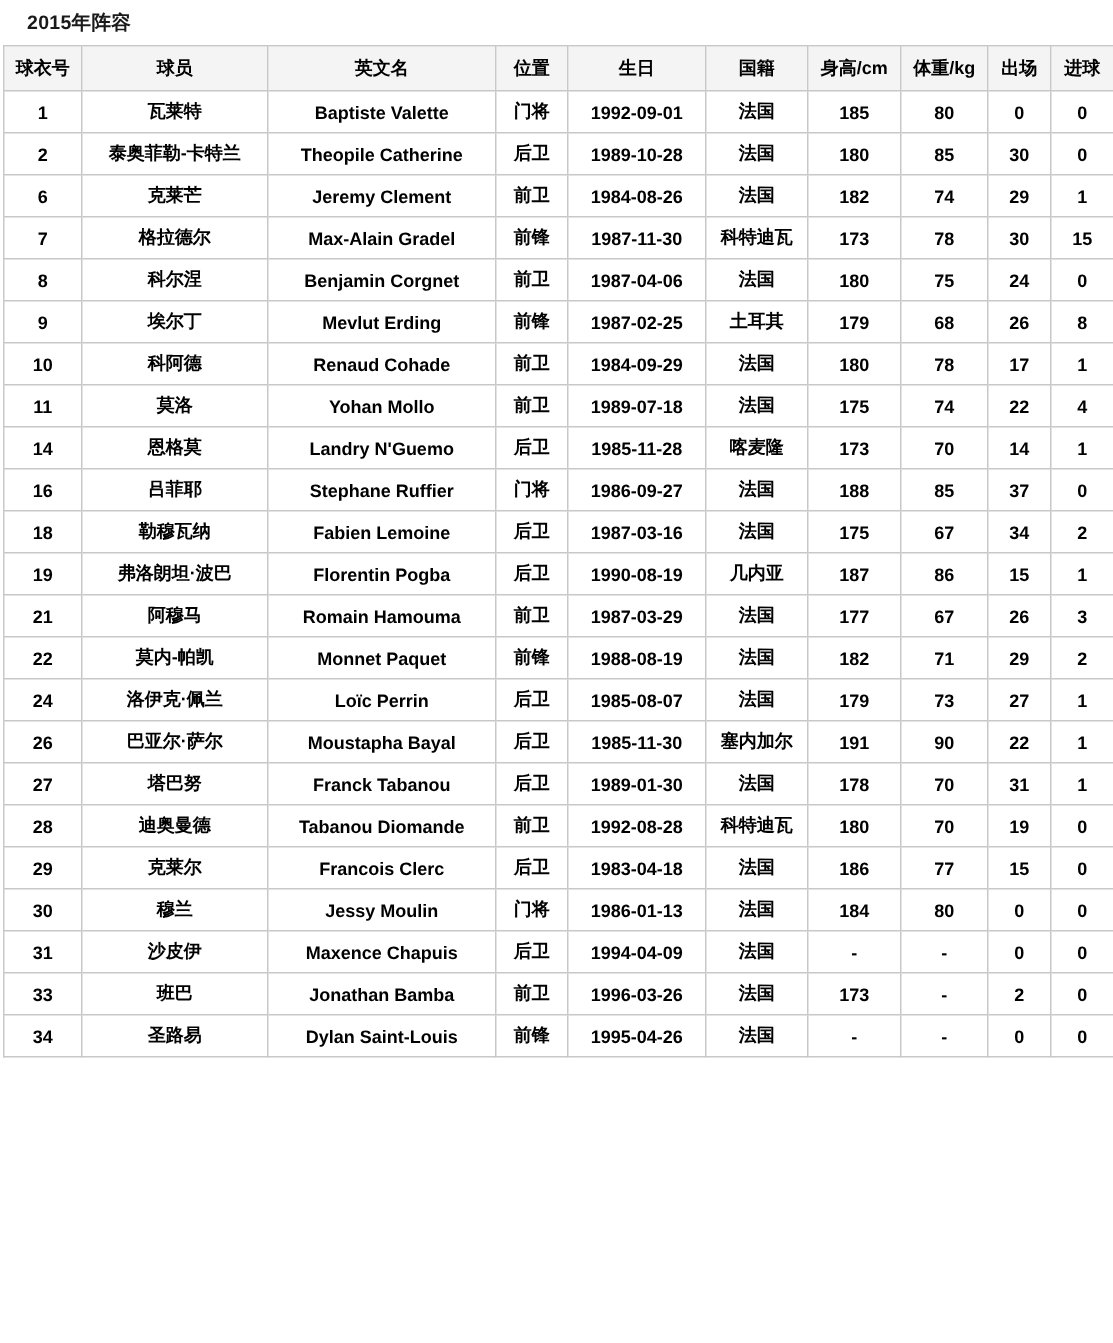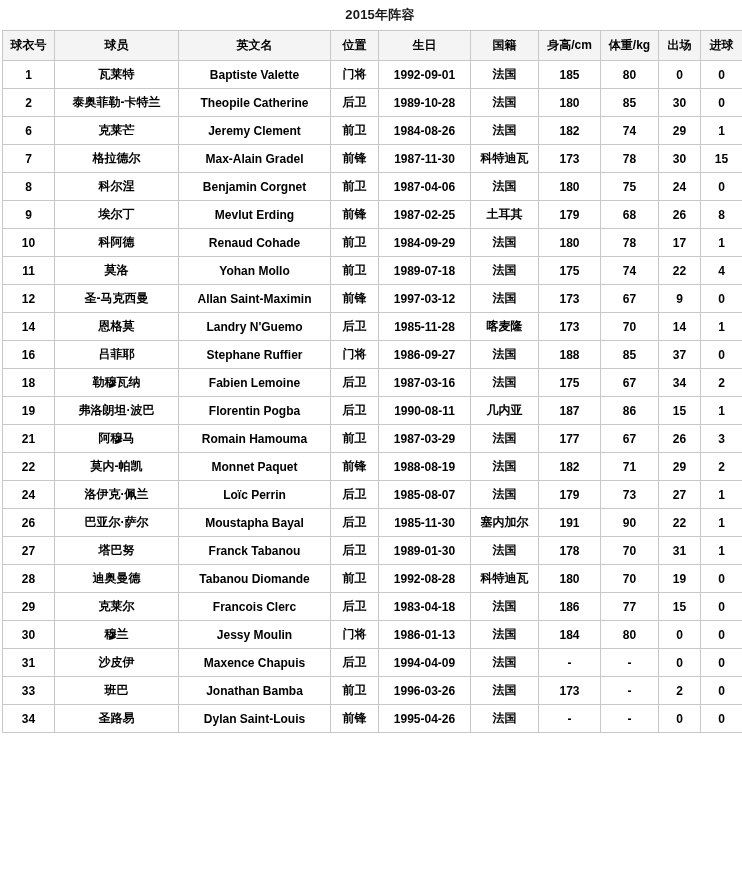--- a/index.html
+++ b/index.html
@@ -18,21 +18,20 @@
     width: 742px;
     box-sizing: border-box;
     padding: 0;
   }
   .title-bar {
     display: flex;
     align-items: center;
     height: 30px;
     padding-left: 18px;
     box-sizing: border-box;
-    justify-content: center;
   }
   .title-text {
     font-size: 13px;
     font-weight: bold;
     color: #1a1a1a;
     letter-spacing: 0.2px;
   }
   table.squad {
     border-collapse: collapse;
     width: 738px;
@@ -206,32 +205,20 @@
           <td class="col-en">Yohan Mollo</td>
           <td class="col-pos">前卫</td>
           <td class="col-bd">1989-07-18</td>
           <td class="col-nat">法国</td>
           <td class="col-h">175</td>
           <td class="col-w">74</td>
           <td class="col-app">22</td>
           <td class="col-goal">4</td>
         </tr>
         <tr>
-          <td class="col-num">12</td>
-          <td class="col-cn">圣-马克西曼</td>
-          <td class="col-en">Allan Saint-Maximin</td>
-          <td class="col-pos">前锋</td>
-          <td class="col-bd">1997-03-12</td>
-          <td class="col-nat">法国</td>
-          <td class="col-h">173</td>
-          <td class="col-w">67</td>
-          <td class="col-app">9</td>
-          <td class="col-goal">0</td>
-        </tr>
-        <tr>
           <td class="col-num">14</td>
           <td class="col-cn">恩格莫</td>
           <td class="col-en">Landry N'Guemo</td>
           <td class="col-pos">后卫</td>
           <td class="col-bd">1985-11-28</td>
           <td class="col-nat">喀麦隆</td>
           <td class="col-h">173</td>
           <td class="col-w">70</td>
           <td class="col-app">14</td>
           <td class="col-goal">1</td>
@@ -258,21 +245,21 @@
           <td class="col-h">175</td>
           <td class="col-w">67</td>
           <td class="col-app">34</td>
           <td class="col-goal">2</td>
         </tr>
         <tr>
           <td class="col-num">19</td>
           <td class="col-cn">弗洛朗坦·波巴</td>
           <td class="col-en">Florentin Pogba</td>
           <td class="col-pos">后卫</td>
-          <td class="col-bd">1990-08-11</td>
+          <td class="col-bd">1990-08-19</td>
           <td class="col-nat">几内亚</td>
           <td class="col-h">187</td>
           <td class="col-w">86</td>
           <td class="col-app">15</td>
           <td class="col-goal">1</td>
         </tr>
         <tr>
           <td class="col-num">21</td>
           <td class="col-cn">阿穆马</td>
           <td class="col-en">Romain Hamouma</td>

